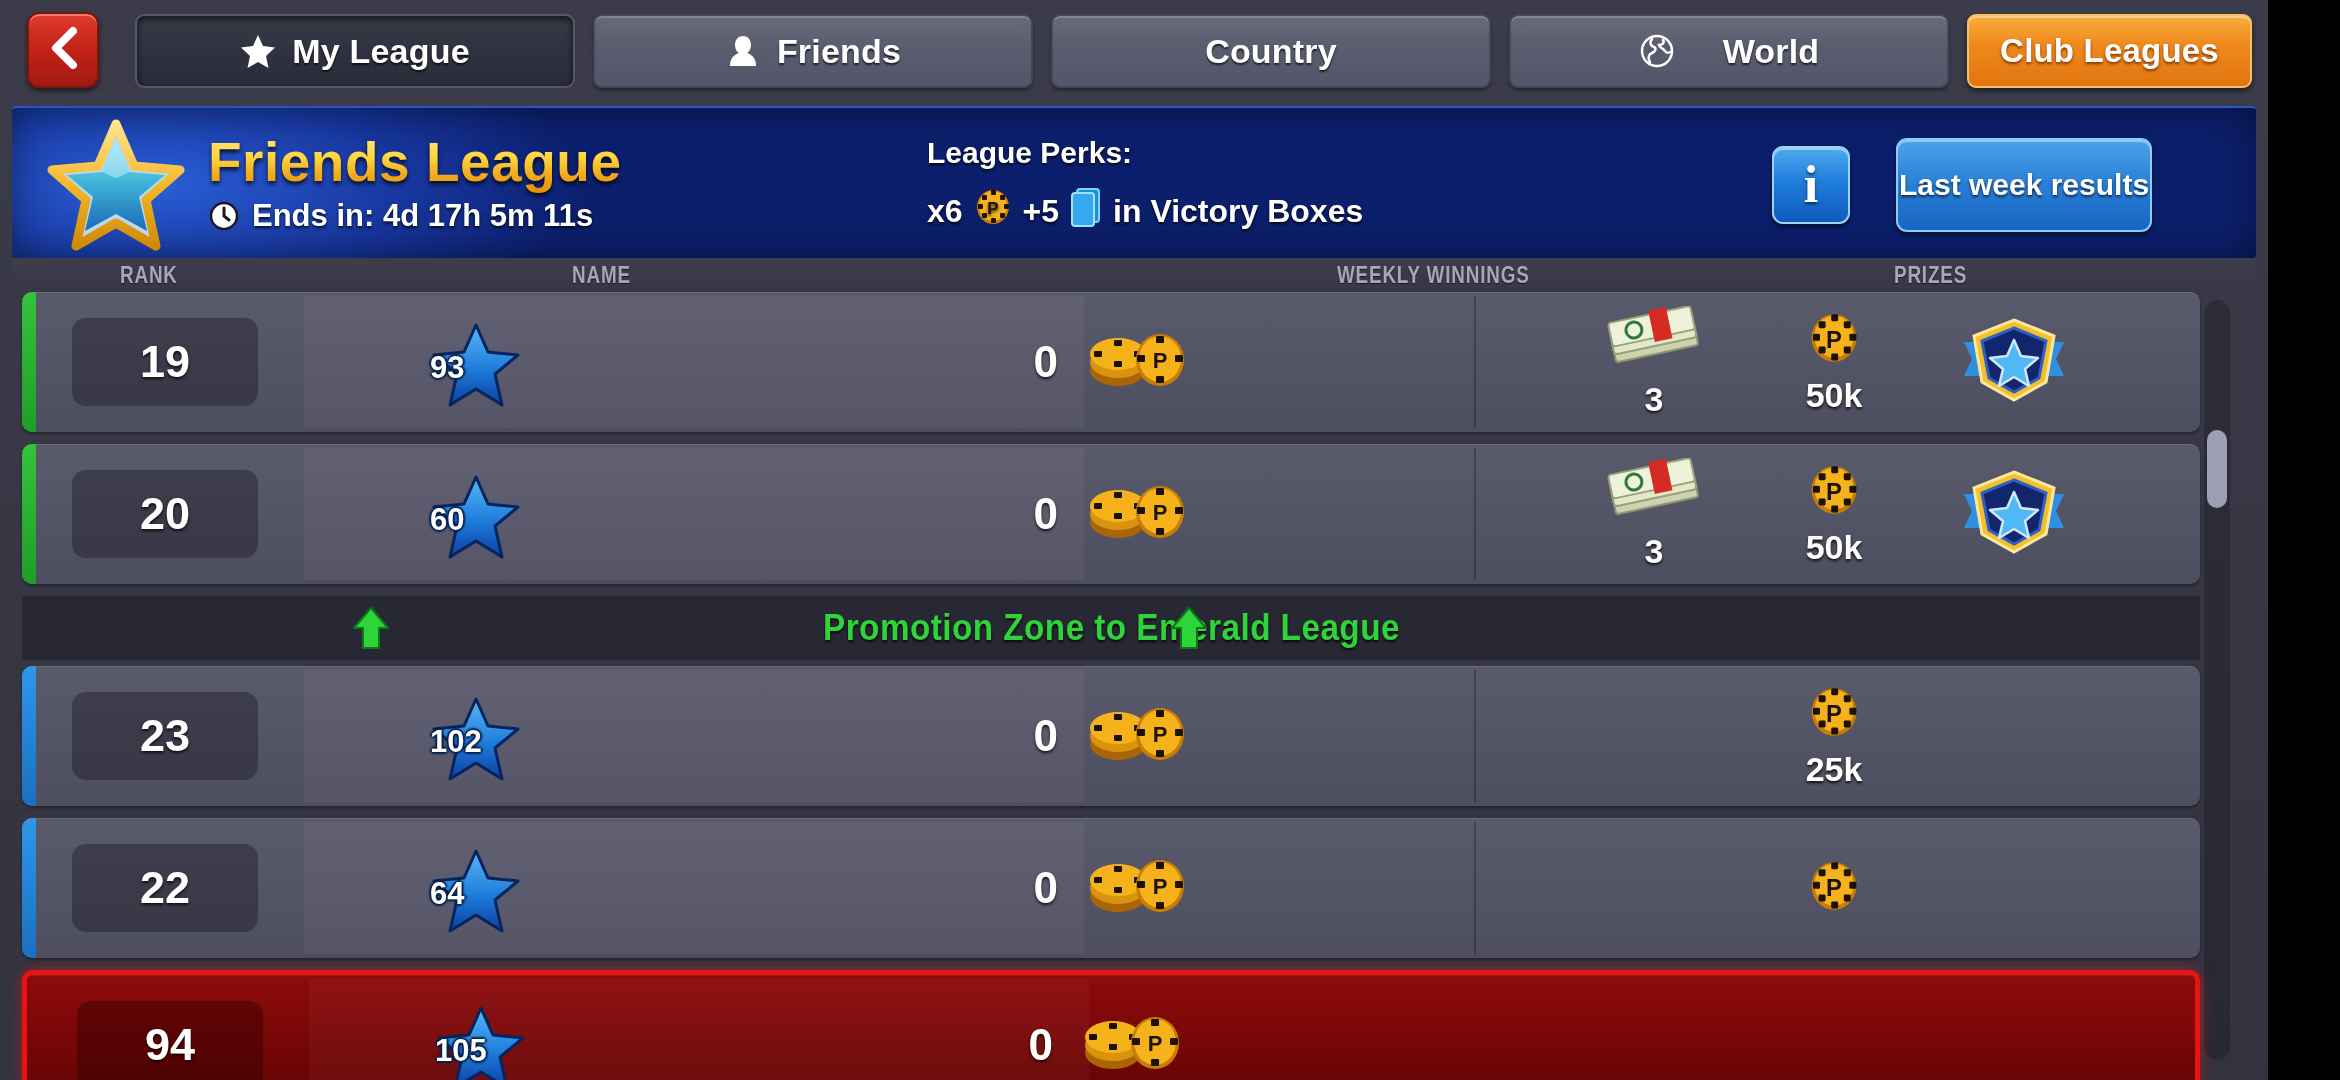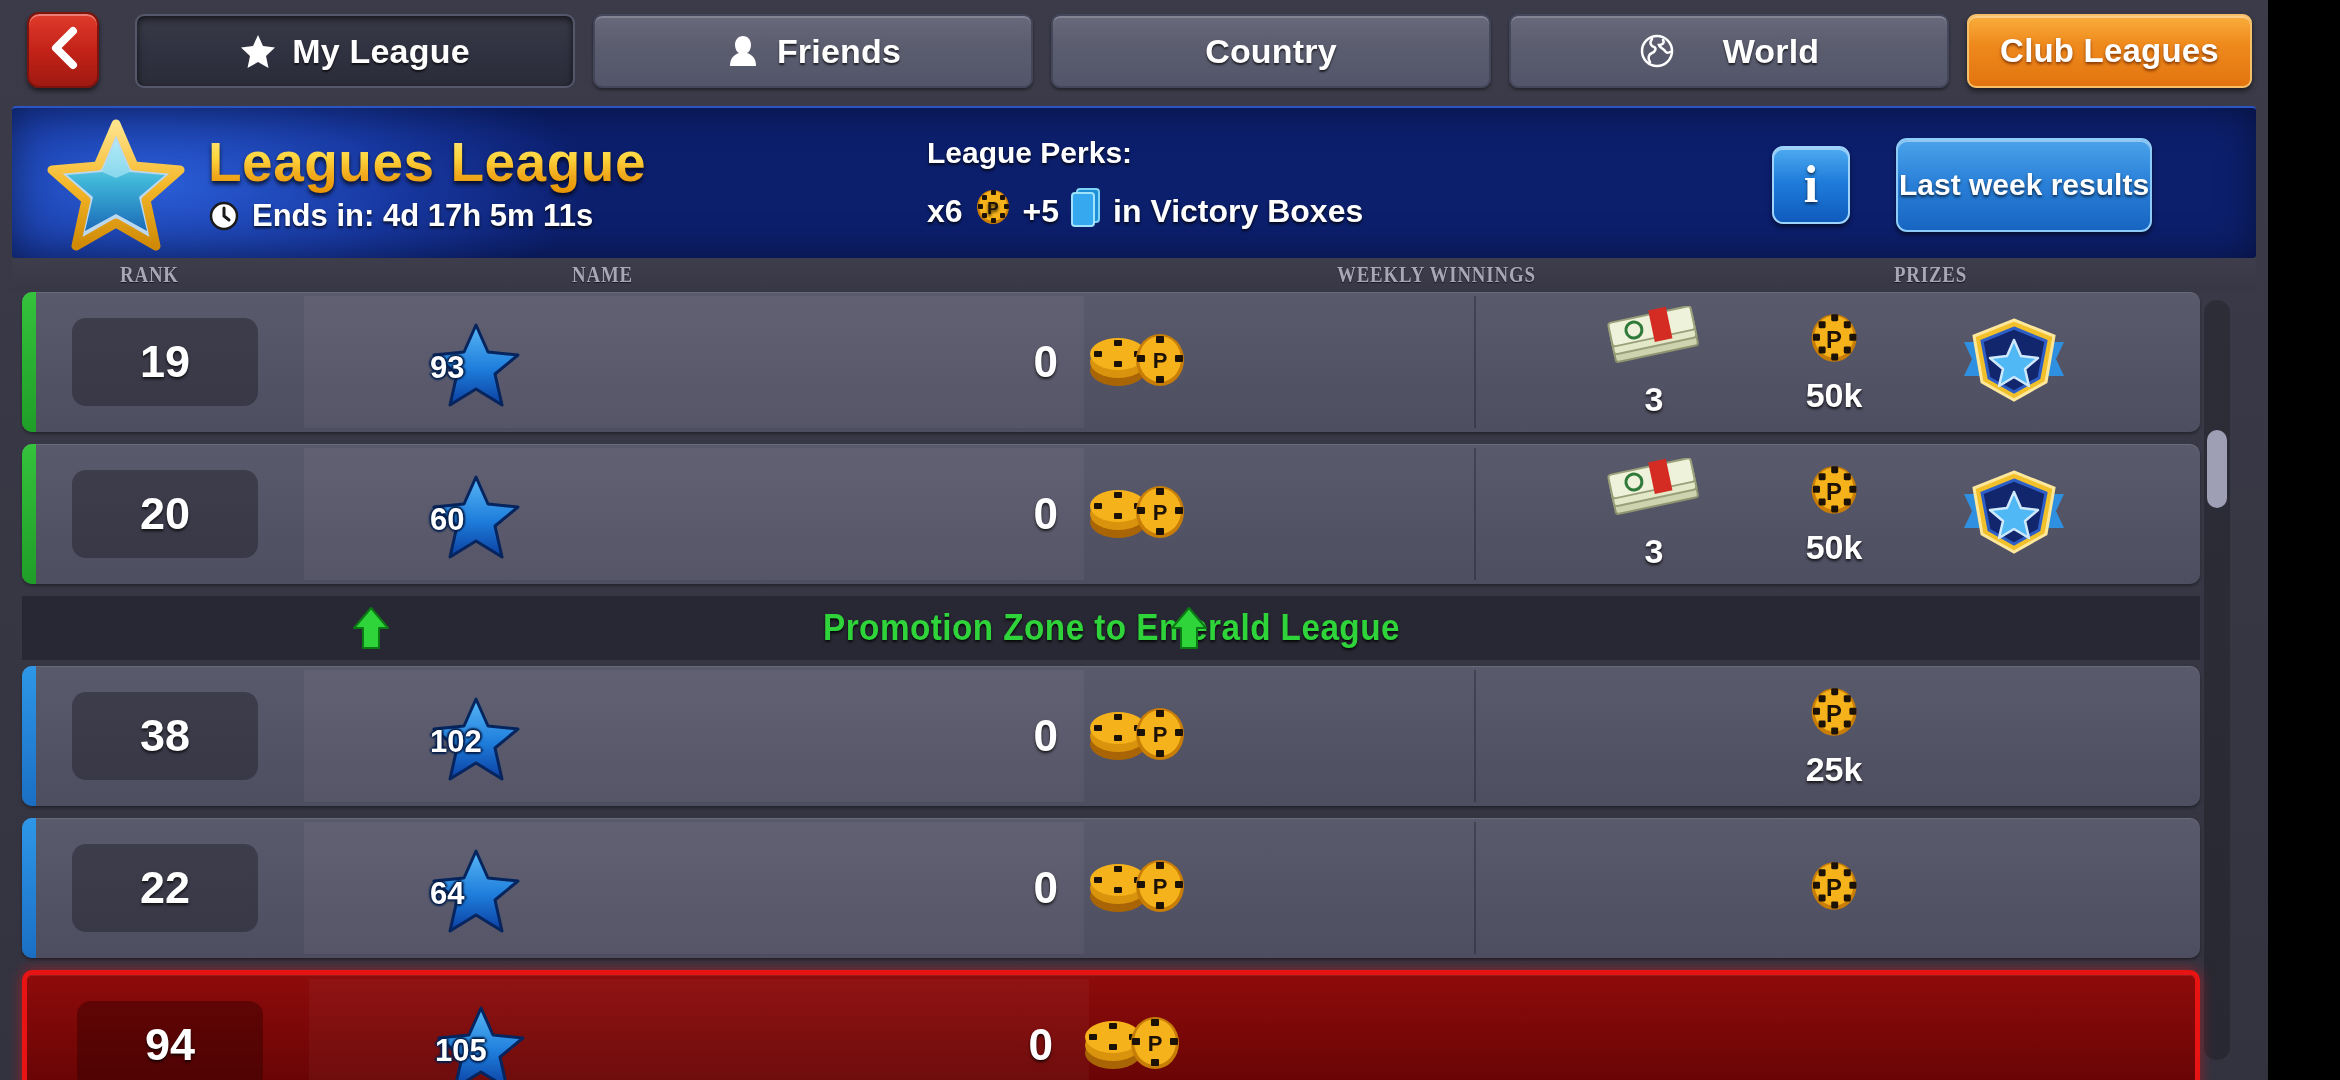--- a/index.html
+++ b/index.html
@@ -129,21 +129,20 @@
     box-shadow: inset 0 2px 0 rgba(255,255,255,.4), 0 3px 5px rgba(0,0,0,.55);
     color: #fff; font-size: 30px; font-weight: bold; line-height: 1.22;
     display: flex; align-items: center; justify-content: center; text-align: center;
     text-shadow: 0 2px 3px rgba(0,0,0,.65); cursor: pointer;
   }
 
   
   .colheads {
     position: absolute; left: 12px; top: 258px; width: 2244px; height: 34px;
     background: linear-gradient(180deg,#3d3d4c 0%,#373746 100%);
-    font-family: Liberation Serif, serif;
   }
   .colhead {
     position: absolute; top: 4px;
     color: #a7a7b8; font-size: 23px; font-weight: bold;
     letter-spacing: 1px; transform: scaleX(.82); transform-origin: left center;
     text-shadow: 0 1px 1px rgba(0,0,0,.6);
   }
   #head-rank  { left: 108px; }
   #head-name  { left: 560px; }
   #head-wins  { left: 1325px; }
@@ -297,21 +296,21 @@
               <stop offset="50%" stop-color="#f5b82a"></stop>
             <stop offset="100%" stop-color="#d08a06"></stop>
           </linearGradient>
         </defs>
         <path d="M69 8 L87 50 L133 54 L99 84 L109 130 L69 107 L29 130 L39 84 L5 54 L51 50 Z" fill="#bcd8ef" stroke="url(#goldg)" stroke-width="9" stroke-linejoin="round"></path>
         <path d="M69 24 L83 56 L118 59 L92 81 L100 115 L69 98 L38 115 L46 81 L20 59 L55 56 Z" fill="url(#gemg)"></path>
         <path d="M69 24 L83 56 L69 62 L55 56 Z" fill="#bff0fb" opacity=".55"></path>
       </svg>
     </div>
 
-    <div class="league-title">Leagues League</div>
+    <div class="league-title">Friends League</div>
 
     <div class="ends-row">
       <span class="clock-icon">
         <svg viewBox="0 0 32 32">
           <circle cx="16" cy="16" r="13" fill="#fff" stroke="#1a1a1a" stroke-width="2.5"></circle>
           <path d="M16 8 L16 16 L21 20" fill="none" stroke="#1a1a1a" stroke-width="3" stroke-linecap="round"></path>
         </svg>
       </span>
       <span>Ends in: 4d 17h 5m 11s</span>
     </div>
@@ -539,21 +538,21 @@
         </span>
         <span class="ptext">Promotion Zone to Emerald League</span>
         <span class="parrow" style="left:1148px">
           <svg viewBox="0 0 38 44">
             <path d="M19 2 L36 22 L27 22 L27 42 L11 42 L11 22 L2 22 Z" fill="#2fd33a" stroke="#0c7a14" stroke-width="2" stroke-linejoin="round"></path>
           </svg>
         </span>
       </div>
       <div class="row" style="top: 374px;">
         <div class="edgebar stay"></div>
-        <div class="rankpill">38</div>
+        <div class="rankpill">23</div>
         <div class="namecell"></div>
         <div class="levelstar"><svg viewBox="0 0 92 88" width="92" height="88">
             <defs>
               <linearGradient id="lg2" x1="0" y1="0" x2="0" y2="1">
                 <stop offset="0%" stop-color="#58b7f5"></stop>
                 <stop offset="55%" stop-color="#1e7ddb"></stop>
                 <stop offset="100%" stop-color="#0b3fa2"></stop>
               </linearGradient>
             </defs>
             <path d="M46 3 L58 30 L88 33 L65 52 L72 83 L46 67 L20 83 L27 52 L4 33 L34 30 Z" fill="url(#lg2" stroke="#06245e" stroke-width="3" stroke-linejoin="round"></path>

